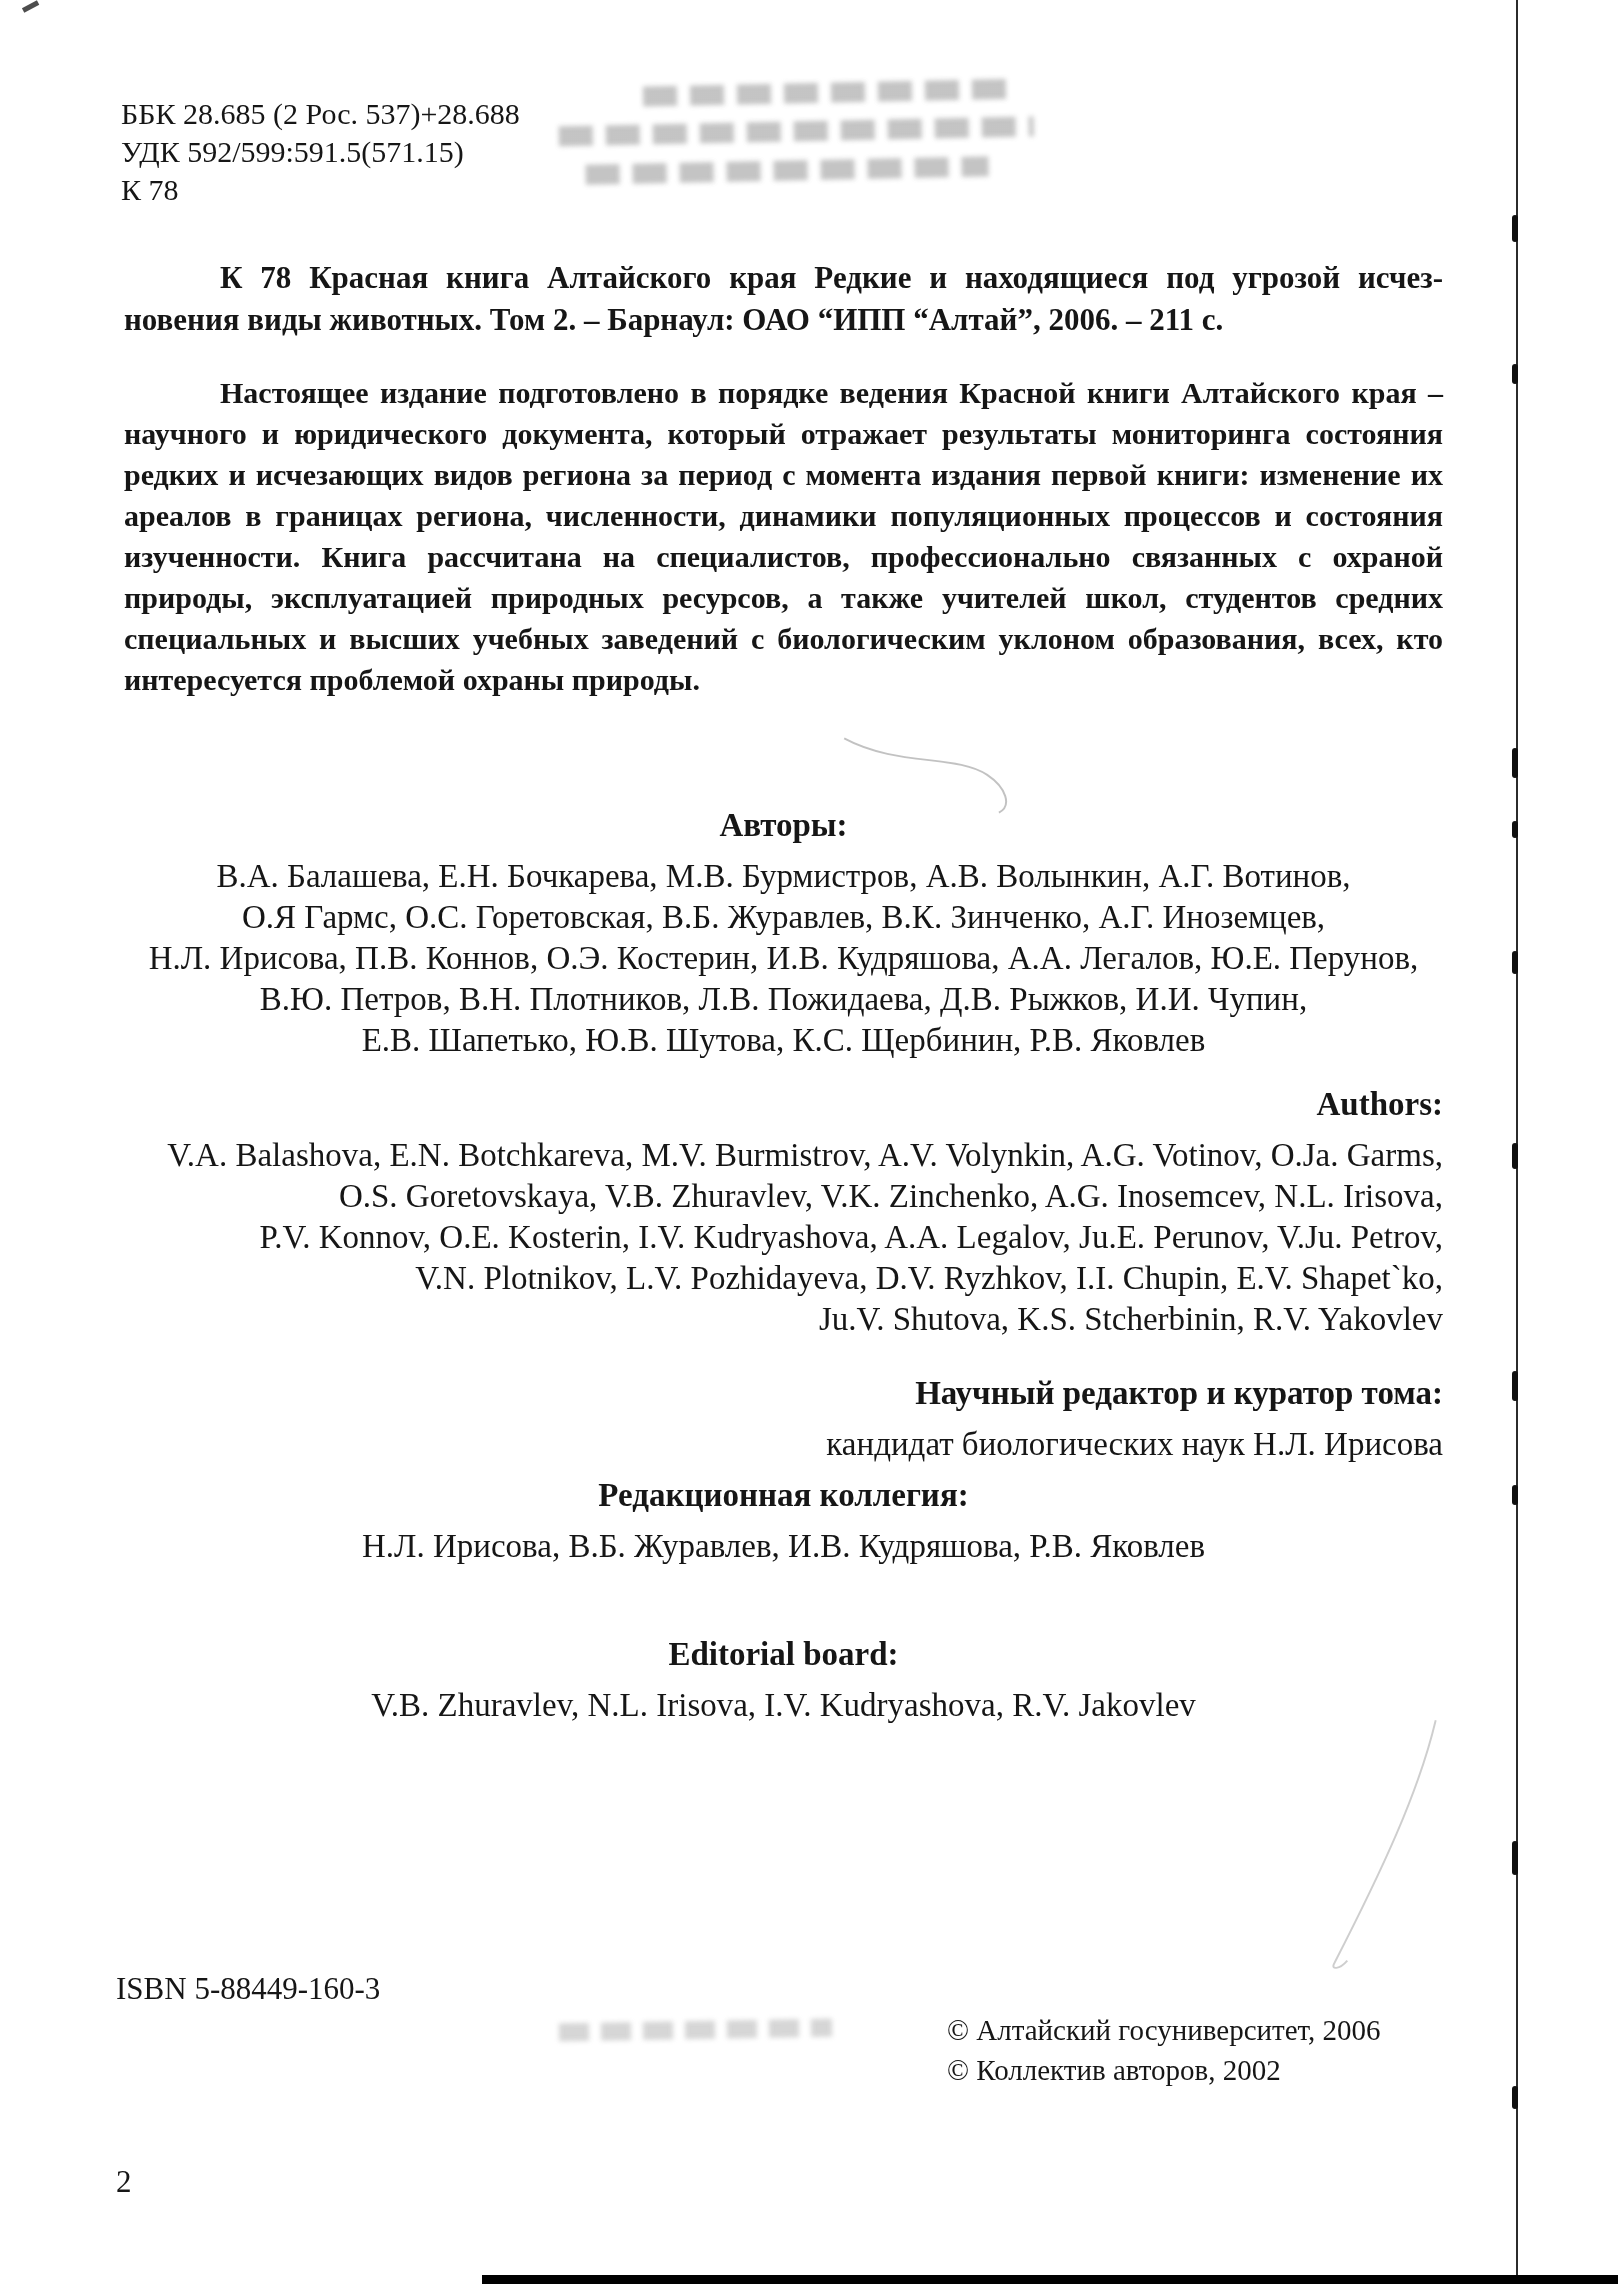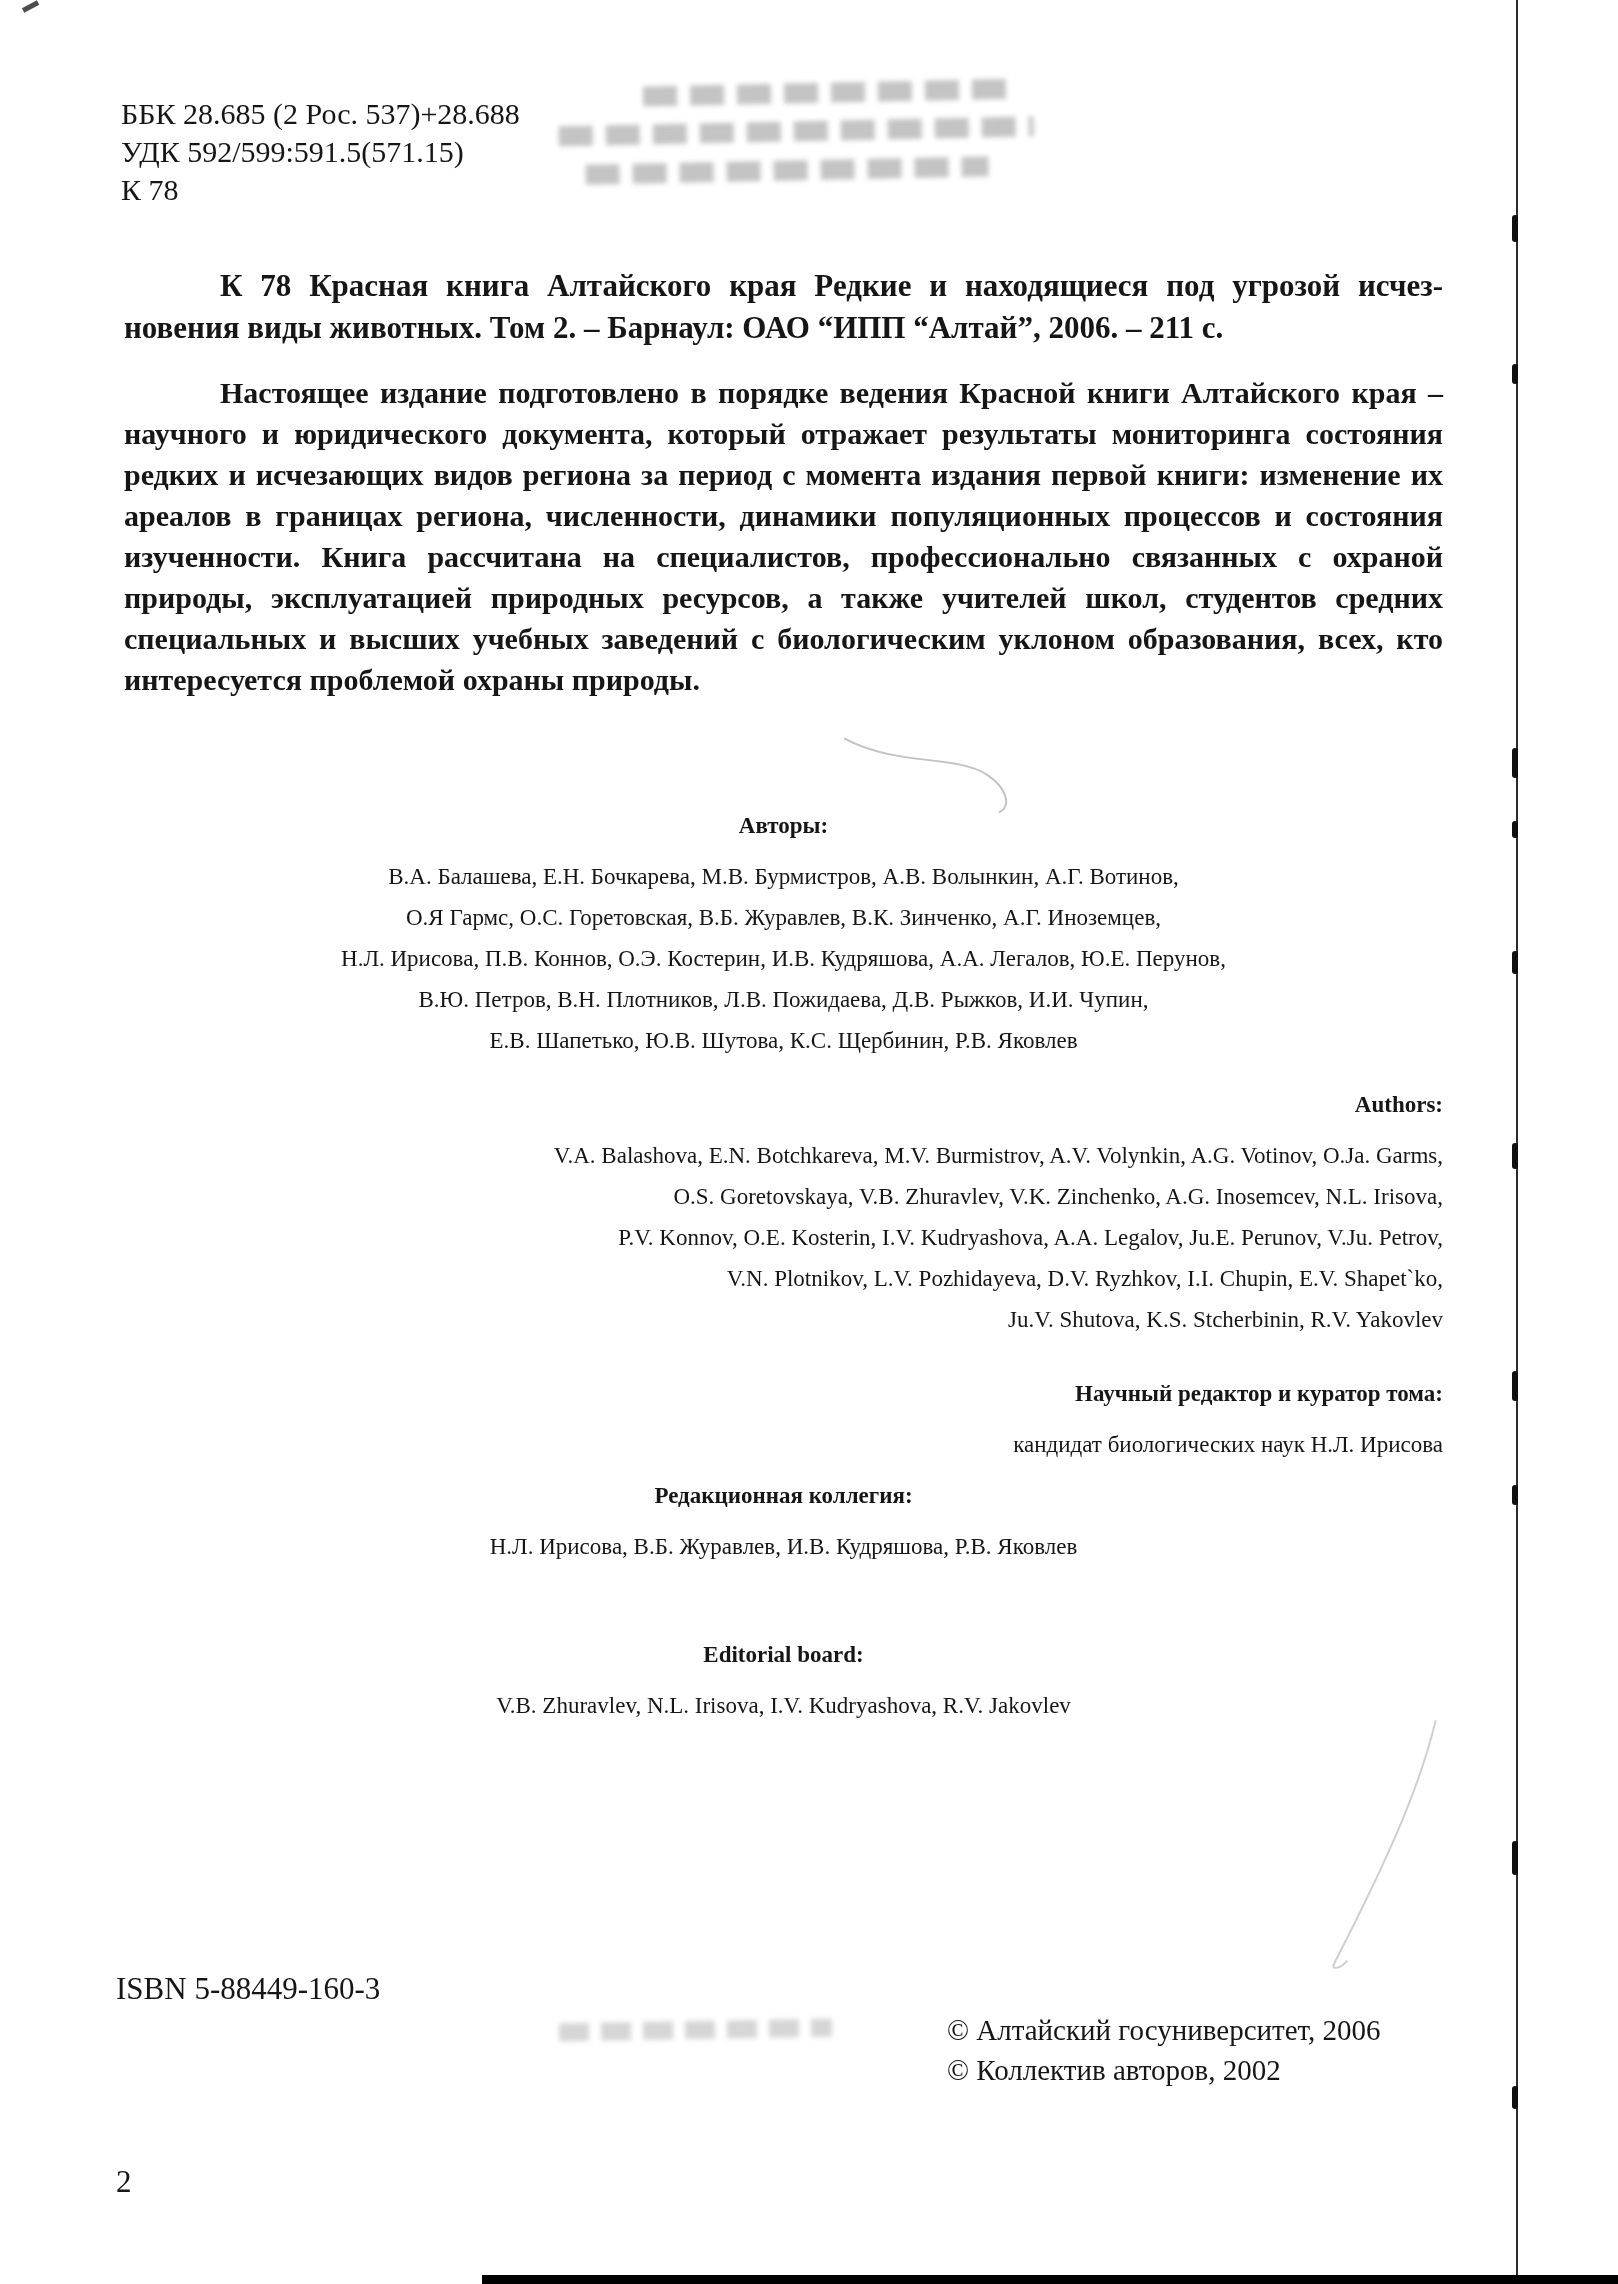--- a/index.html
+++ b/index.html
@@ -14,29 +14,29 @@
     padding-left: 25px;
   }
   .codes {
     position: absolute; left: 121px; top: 95px;
     font-size: 30px; line-height: 38px; white-space: nowrap;
   }
   .bib {
     position: absolute; left: 124px; top: 257px; width: 1319px;
     font-size: 31px; line-height: 42px; font-weight: bold;
   }
-  .bib .l1 { text-align: justify; text-align-last: justify; padding-left: 96px; margin-top: 8px; }
+  .bib .l1 { text-align: justify; text-align-last: justify; padding-left: 96px; }
   .annotation {
     position: absolute; left: 124px; top: 372px; width: 1319px;
     font-size: 30px; line-height: 41px;
     text-align: justify; text-indent: 96px; margin: 0; font-weight: bold;
   }
   .centered-block {
     position: absolute; left: 124px; width: 1319px;
-    text-align: center; font-size: 23px; line-height: 41px;
+    text-align: center; font-size: 33px; line-height: 41px;
   }
   .centered-block .heading { font-weight: bold; margin-bottom: 10.4px; }
   .authors-ru { top: 805px; }
   .authors-en { top: 1084px; text-align: right; }
   .editor     { top: 1373px; text-align: right; }
   .board-ru   { top: 1475px; }
   .board-en   { top: 1594px; margin-top: 40px; }
   .isbn {
     position: absolute; left: 116px; top: 1971px;
     font-size: 31px; white-space: nowrap;

